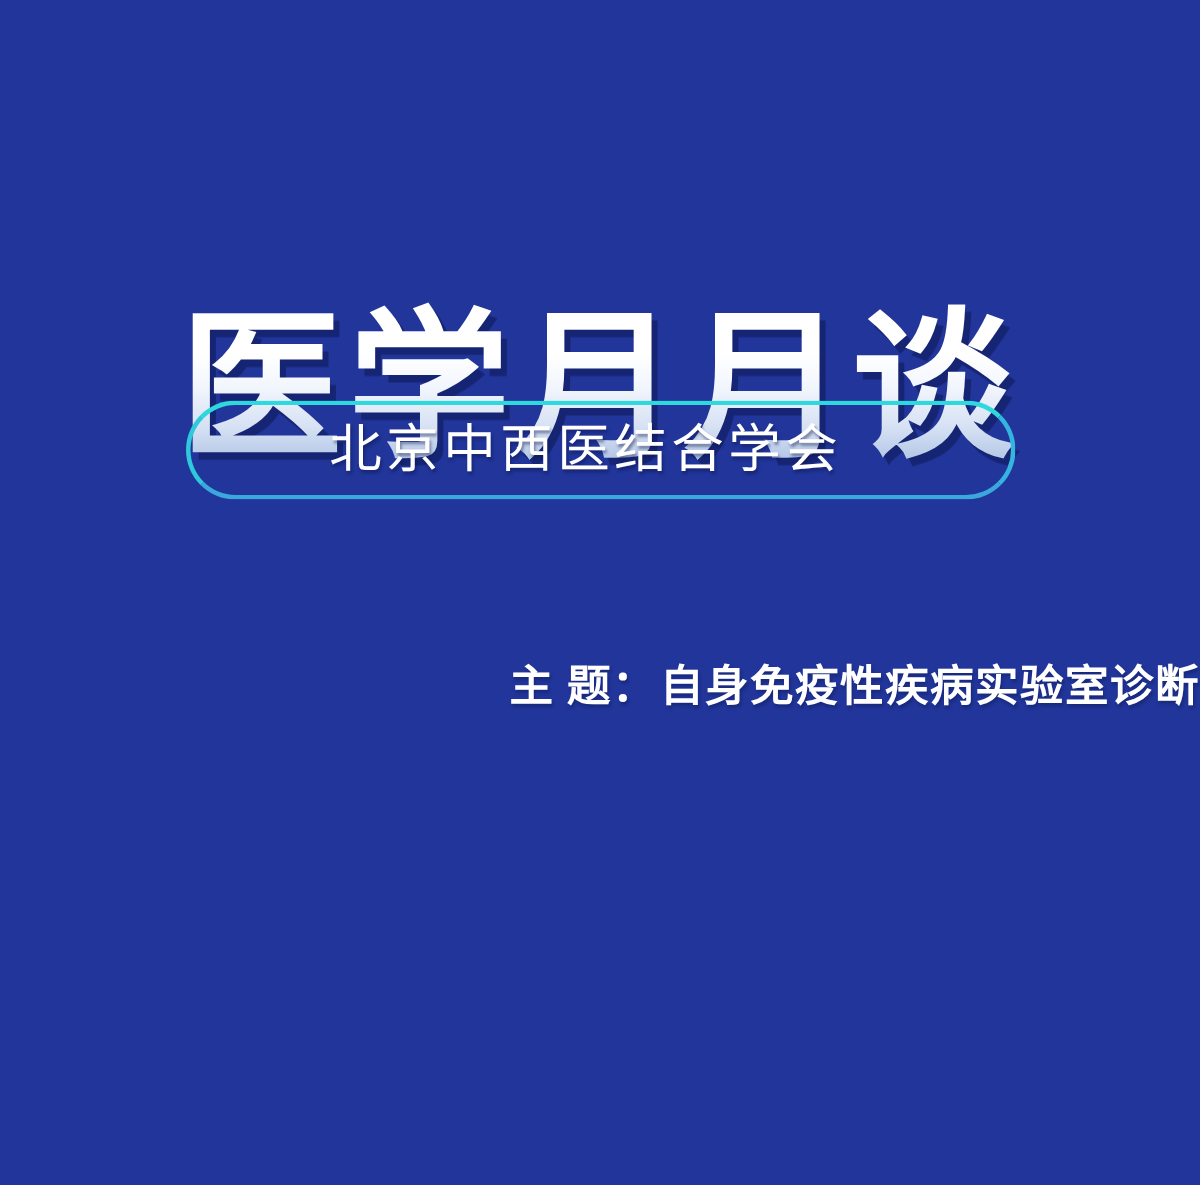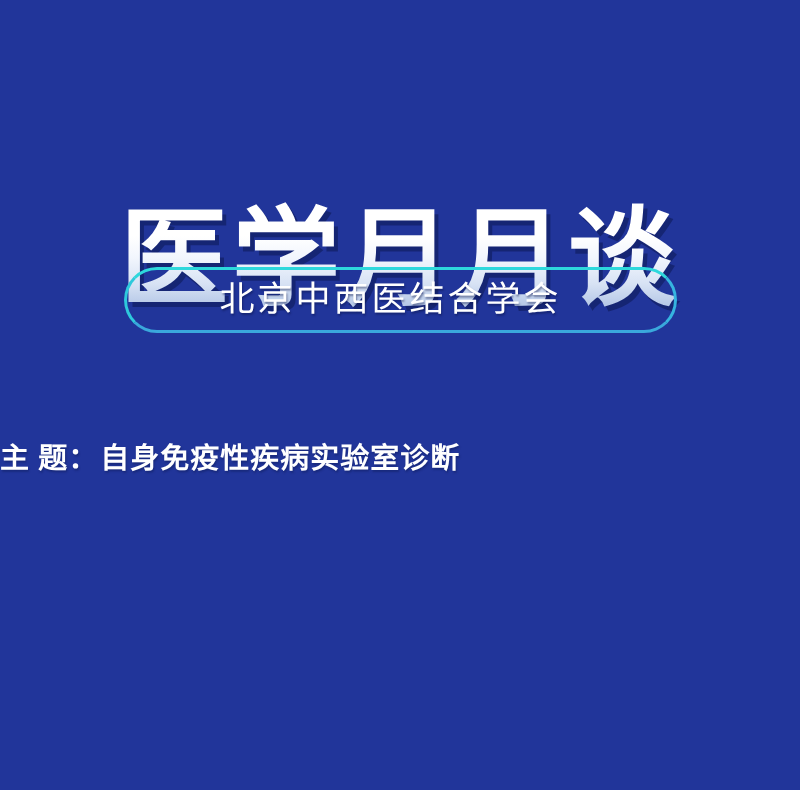--- a/index.html
+++ b/index.html
@@ -100,21 +100,21 @@
     white-space: nowrap;
     text-shadow: 1px 2px 2px rgba(10, 20, 70, 0.35);
   }
 
   
   .topic-line {
     position: absolute;
     left: 0;
     top: 440px;
     width: 800px;
-    text-align: left;
+    text-align: right;
     font-family: "Liberation Serif", "DejaVu Serif", serif;
     font-weight: 700;
     font-size: 29px;
     line-height: 36px;
     letter-spacing: 1px;
     color: #ffffff;
     white-space: nowrap;
     text-shadow: 1px 2px 2px rgba(10, 20, 70, 0.35);
   }
   .topic-label { margin-right: 2px; }

